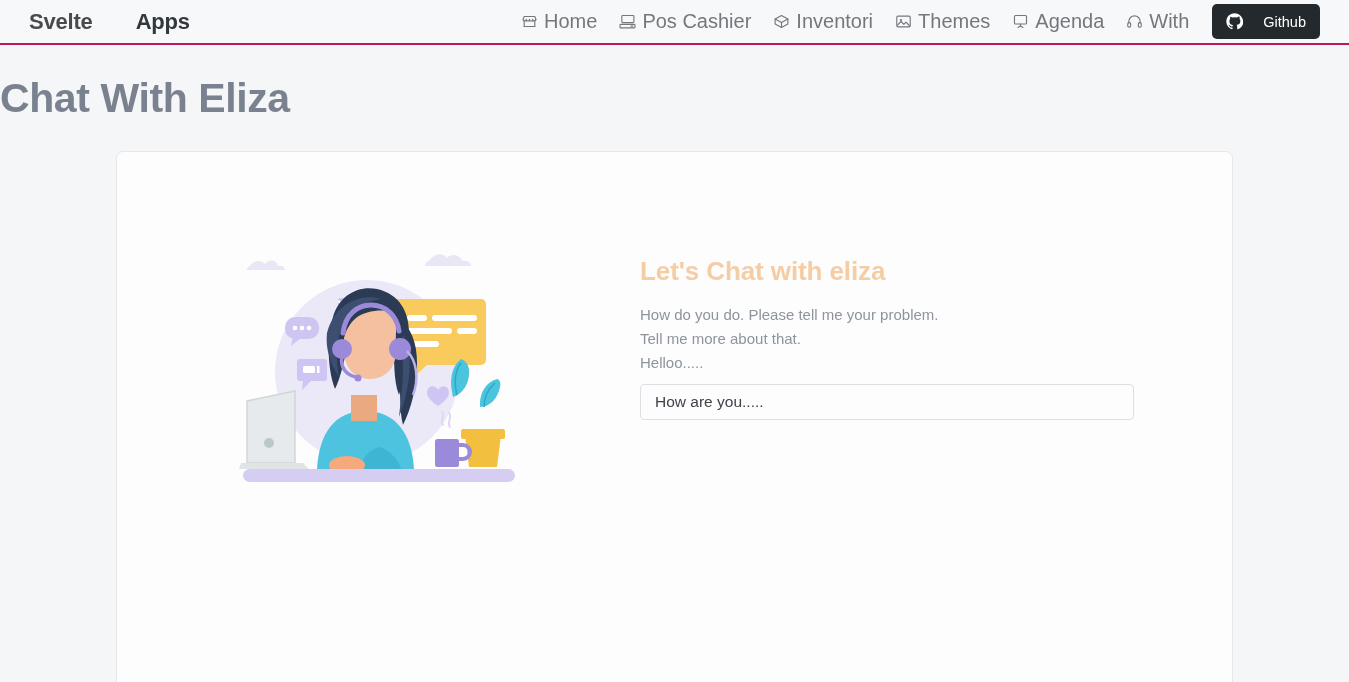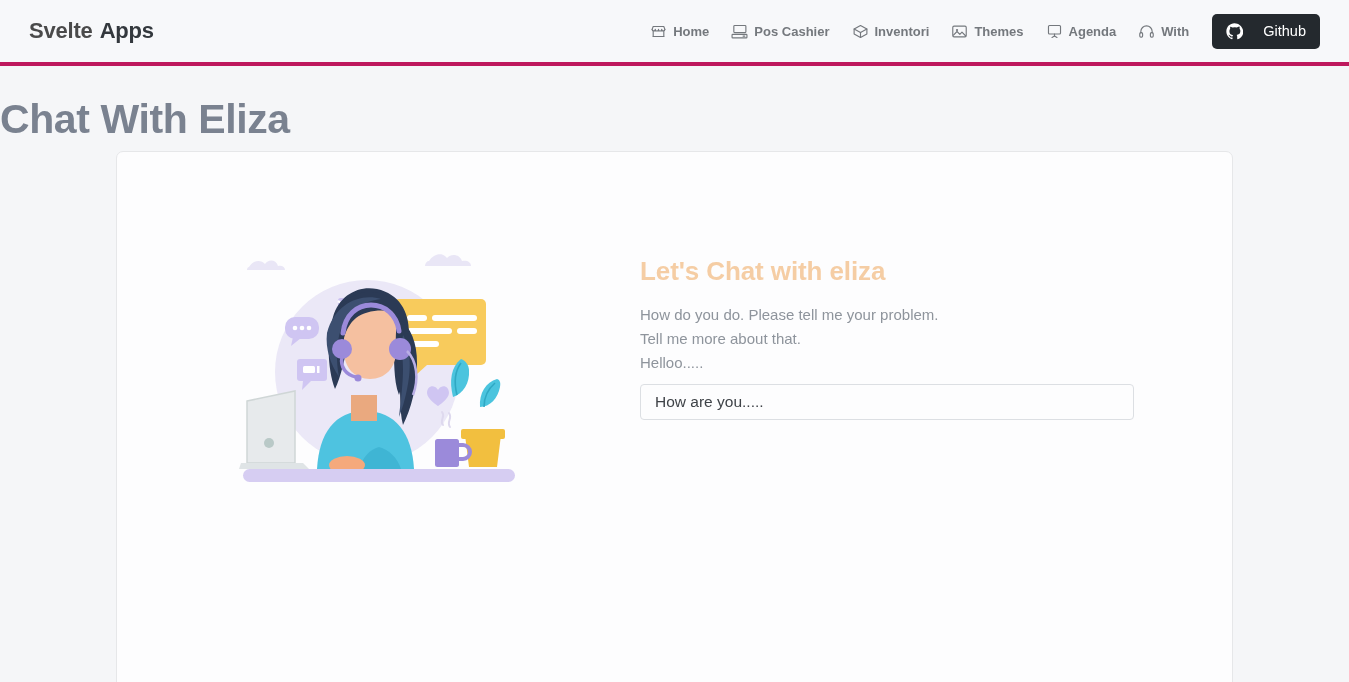--- a/index.html
+++ b/index.html
@@ -12,57 +12,56 @@
 
   body {
     background: #f5f6f8;
     font-family: "Liberation Sans", sans-serif;
     color: #4a4a4a;
     -webkit-font-smoothing: antialiased;
   }
 
   
   .navbar {
-    height: 66px;
+    height: 45px;
     background: #f7f8fa;
-    border-bottom: 4px solid #be185d;
+    border-bottom: 2px solid #be185d;
     display: flex;
     align-items: center;
     justify-content: space-between;
     padding: 0 29px 0 29px;
   }
 
   .brand {
     font-size: 22px;
     font-weight: 700;
     letter-spacing: -0.2px;
     white-space: nowrap;
     display: flex;
     gap: 7px;
     align-items: baseline;
   }
-  .brand-apps   { color: #33383d; }
+  .brand-apps   { color: #33383d; margin-left: 36px; }
 
   .nav-links {
     display: flex;
     align-items: center;
     gap: 0px;
   }
 
   .nav-item {
     display: flex;
     align-items: center;
     gap: 6px;
     color: #74787d;
-    font-size: 13px;
+    font-size: 20px;
     padding: 6px 11px;
     text-decoration: none;
     white-space: nowrap;
     cursor: pointer;
-    font-weight: bold;
   }
   .nav-item .ico {
     display: inline-flex;
     align-items: center;
     justify-content: center;
     width: 17px;
     height: 17px;
     flex: 0 0 auto;
   }
   .nav-item .ico svg { display: block; }

